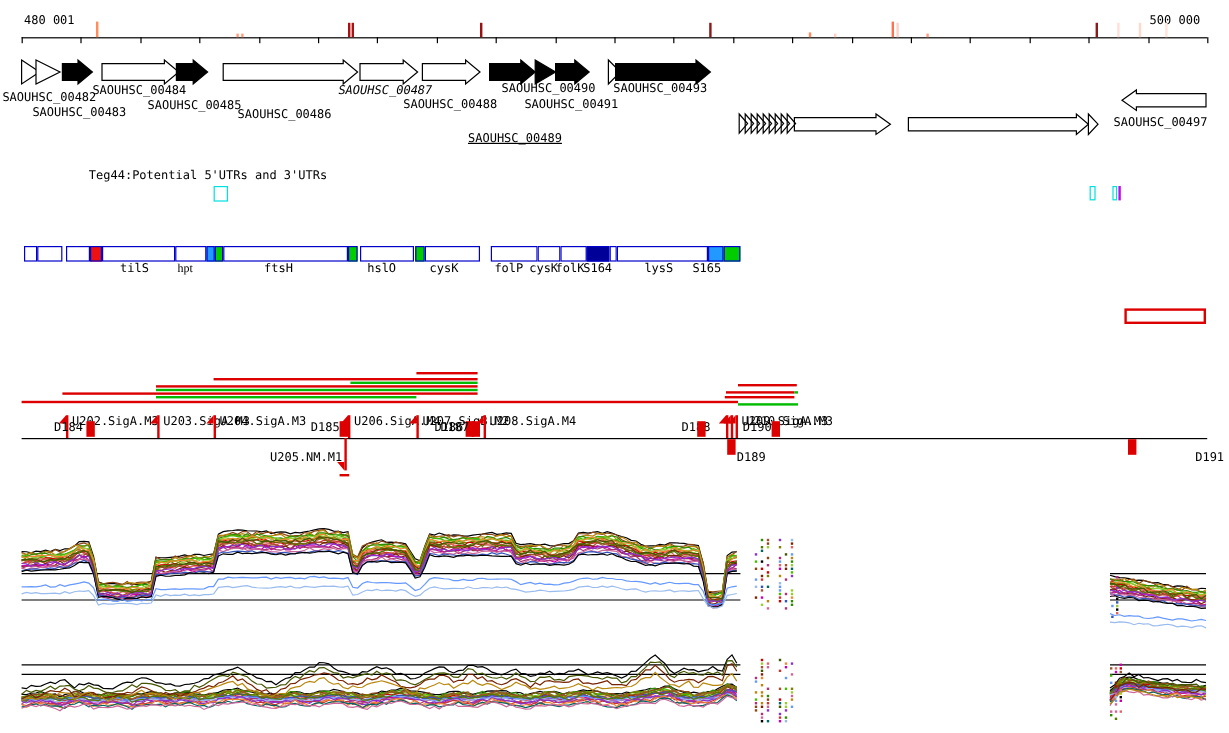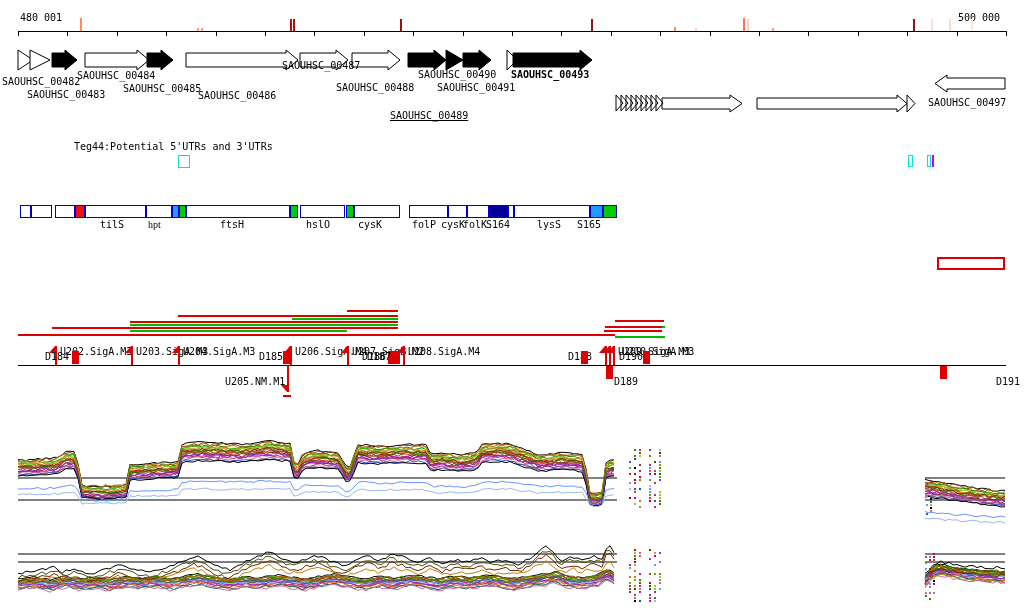--- a/index.html
+++ b/index.html
@@ -335,26 +335,26 @@
       <rect x="933" y="577" width="2" height="2" fill="#99cc33"></rect>
       <rect x="933" y="580" width="2" height="2" fill="#000000"></rect>
       <rect x="933" y="583" width="2" height="2" fill="#cc00aa"></rect>
       <rect x="933" y="592" width="2" height="2" fill="#e06666"></rect>
     </svg>
     <div class="lbl" style="left: 2px; top: 76px;">SAOUHSC_00482</div>
     <div class="lbl" style="left: 27px; top: 89px;">SAOUHSC_00483</div>
     <div class="lbl" style="left: 77px; top: 70px;">SAOUHSC_00484</div>
     <div class="lbl" style="left: 123px; top: 83px;">SAOUHSC_00485</div>
     <div class="lbl" style="left: 198px; top: 90px;">SAOUHSC_00486</div>
-    <div class="lbl" style="left: 282px; top: 60px;">SAOUHSC_00487</div>
+    <div class="lbl" style="left: 282px; top: 70px; font-style: italic;">SAOUHSC_00487</div>
     <div class="lbl" style="left: 336px; top: 82px;">SAOUHSC_00488</div>
     <div class="lbl" style="left: 390px; top: 110px; text-decoration: underline;">SAOUHSC_00489</div>
     <div class="lbl" style="left: 418px; top: 69px;">SAOUHSC_00490</div>
     <div class="lbl" style="left: 437px; top: 82px; text-align: center;">SAOUHSC_00491</div>
-    <div class="lbl" style="left: 511px; top: 69px; font-weight: bold;">SAOUHSC_00493</div>
+    <div class="lbl" style="left: 511px; top: 69px;">SAOUHSC_00493</div>
     <div class="lbl" style="left: 928px; top: 97px;">SAOUHSC_00497</div>
     <div class="abs" style="left: 178px; top: 155px; width: 10px; height: 11px; border: 1px solid rgb(0, 224, 224);"></div>
     <div class="abs" style="left: 908px; top: 155px; width: 3px; height: 10px; border: 1px solid rgb(0, 224, 224);"></div>
     <div class="abs" style="left: 927px; top: 155px; width: 2px; height: 10px; border: 1px solid rgb(0, 224, 224);"></div>
     <div class="abs" style="left: 932px; top: 155px; width: 2px; height: 12px; background: rgb(204, 0, 238);"></div>
     <div class="abs" style="left: 20px; top: 205px; width: 9px; height: 11px; border: 1px solid rgb(0, 0, 204); background: rgb(255, 255, 255);"></div>
     <div class="abs" style="left: 31px; top: 205px; width: 19px; height: 11px; border: 1px solid rgb(0, 0, 204); background: rgb(255, 255, 255);"></div>
     <div class="abs" style="left: 55px; top: 205px; width: 18px; height: 11px; border: 1px solid rgb(0, 0, 204); background: rgb(255, 255, 255);"></div>
     <div class="abs" style="left: 75px; top: 205px; width: 8px; height: 11px; border: 1px solid rgb(0, 0, 204); background: rgb(238, 17, 17);"></div>
     <div class="abs" style="left: 85px; top: 205px; width: 59px; height: 11px; border: 1px solid rgb(0, 0, 204); background: rgb(255, 255, 255);"></div>

